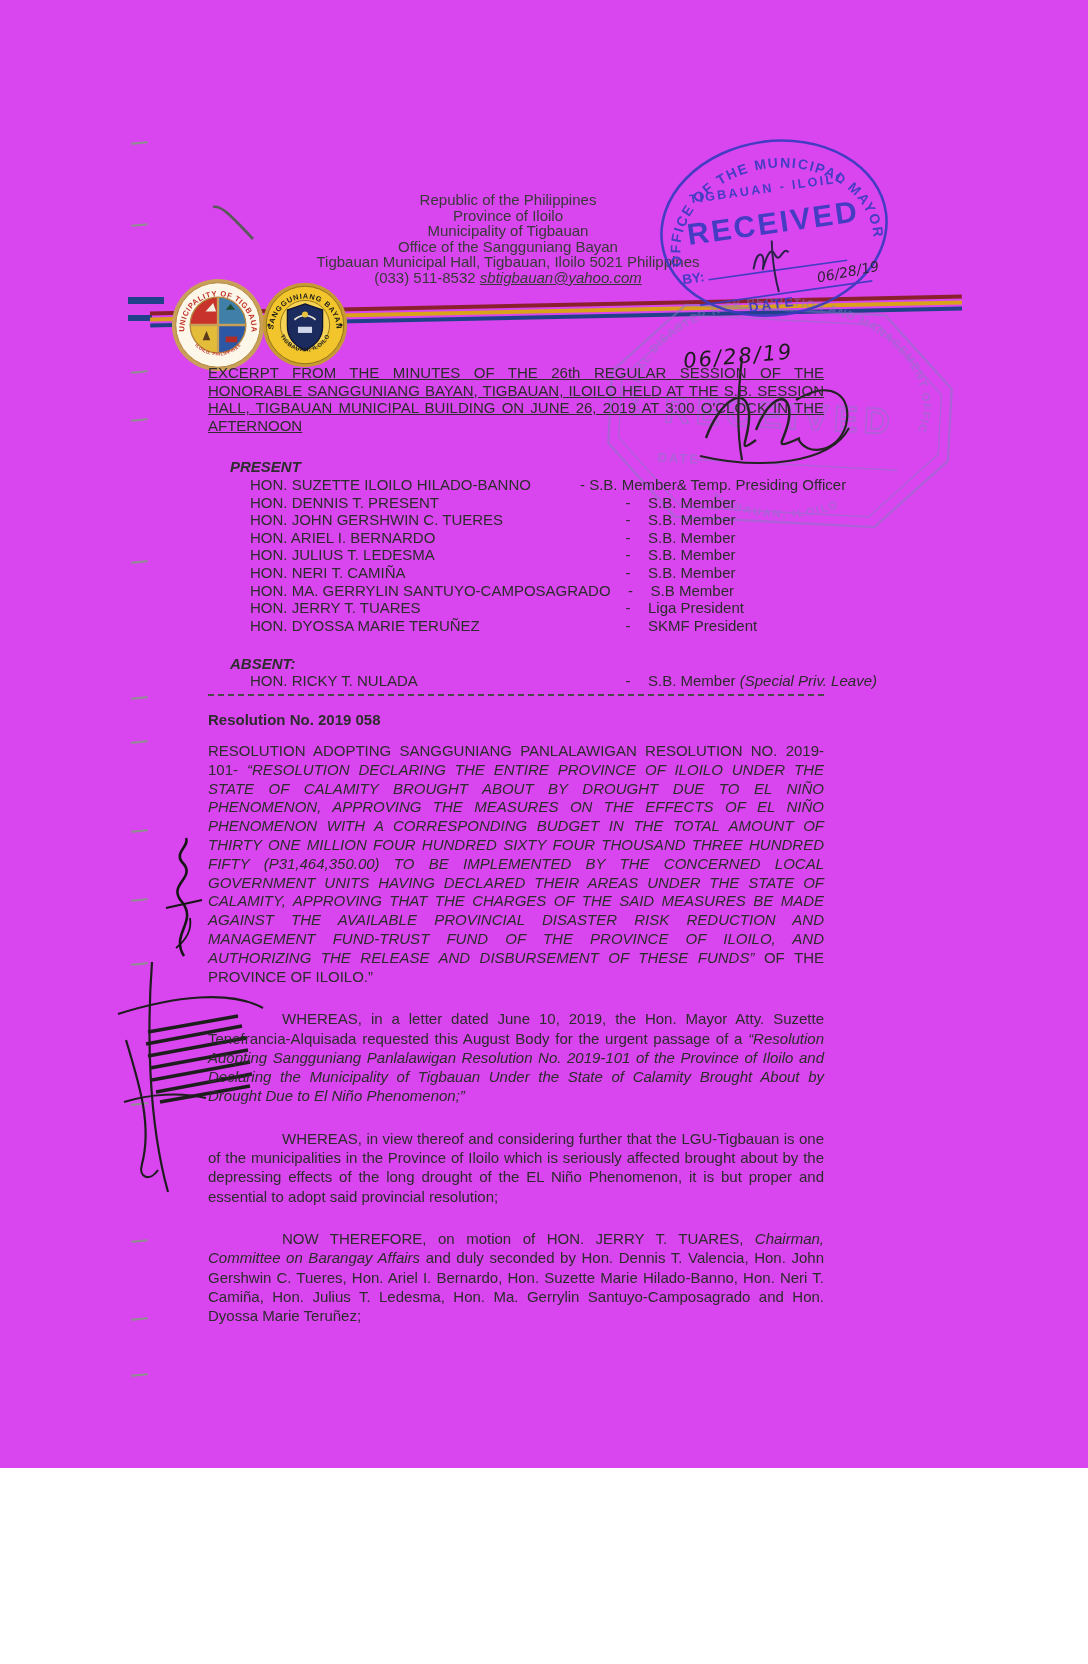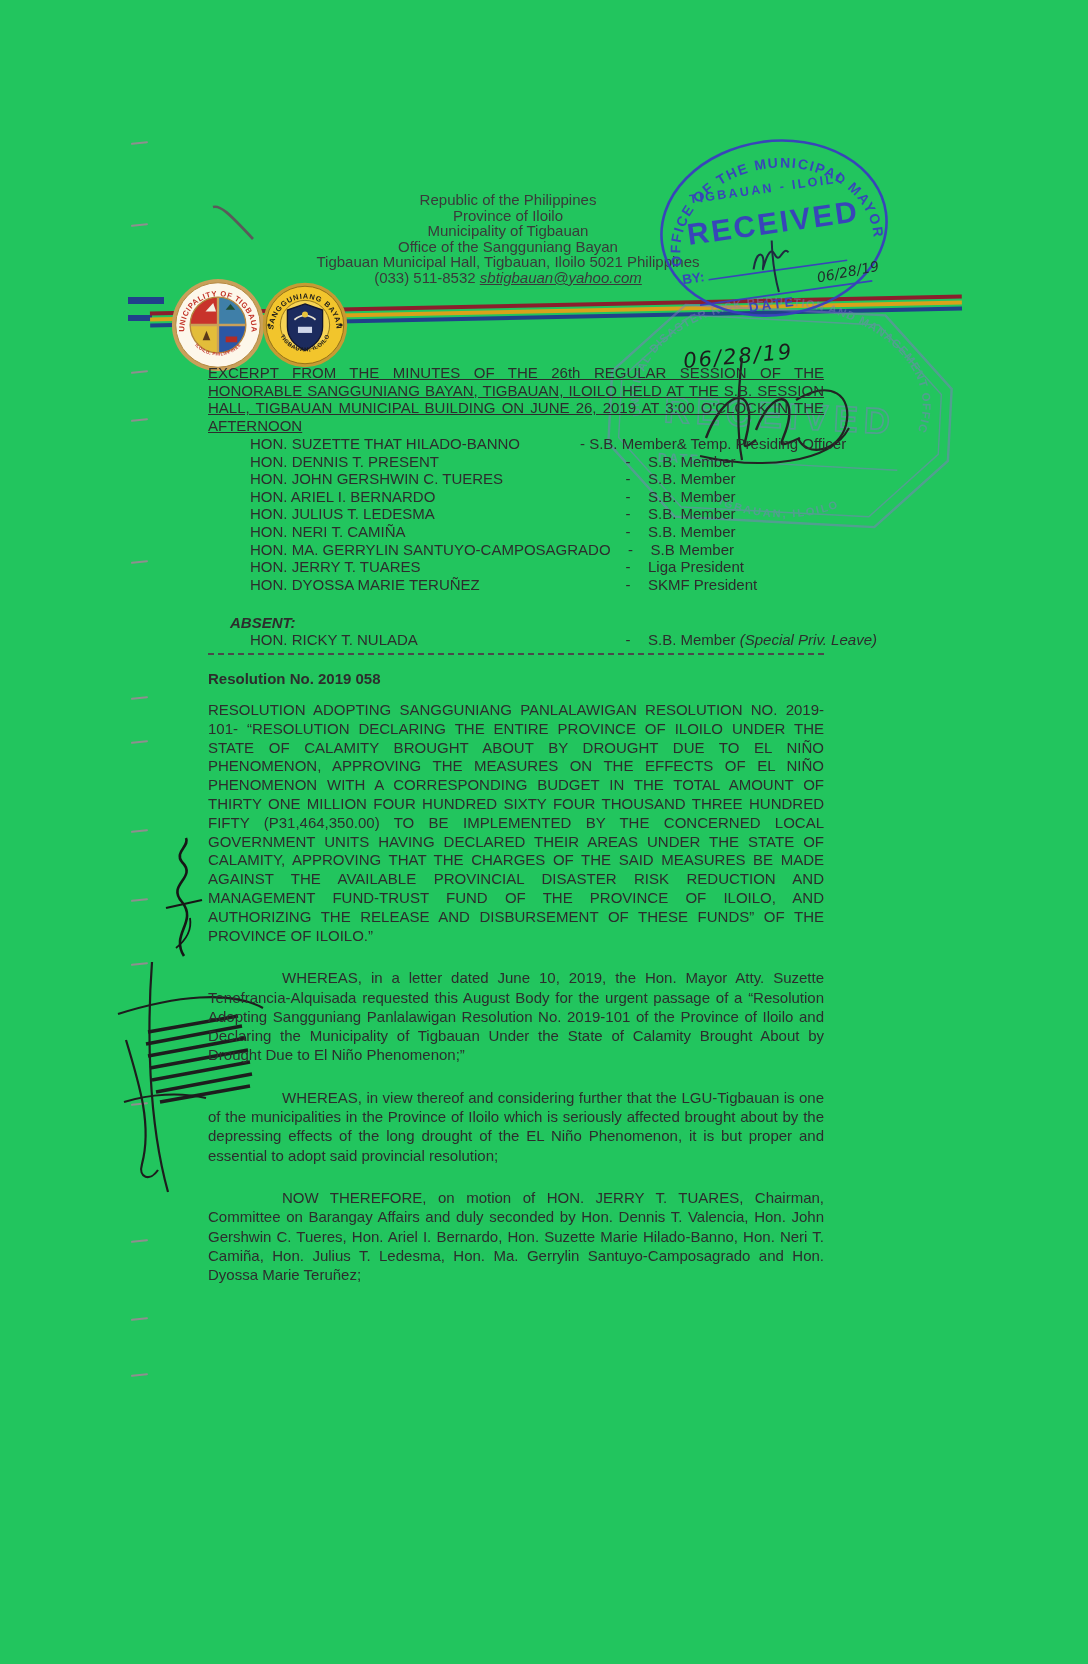--- a/index.html
+++ b/index.html
@@ -1,16 +1,16 @@
 <!DOCTYPE html>
 <html><head>
 <meta charset="utf-8">
 <style>
   html,body{margin:0;padding:0;background:#ffffff;}
-  .page{position:relative;width:1088px;height:1664px;background:#22c55e;overflow:hidden;
+  .page{position:relative;width:1088px;height:1468px;background:#d946ef;overflow:hidden;
         font-family:"Liberation Sans", sans-serif;color:#2e2e2e;}
   
   .header{position:absolute;left:228px;top:192px;width:560px;text-align:center;
           font-size:15px;line-height:15.6px;color:#3a3a3a;}
   .header .email{text-decoration:underline;font-style:italic;}
   
   .ribbon{position:absolute;left:150px;top:303px;width:812px;transform:rotate(-1.2deg);}
   .ribbon .stripe{height:3.5px;margin-bottom:2.5px;}
   .stub{position:absolute;}
   
@@ -26,21 +26,21 @@
   .prow .pname{flex:0 0 330px;white-space:nowrap;}
   .prow.wide .pname{flex:0 0 358px;}
   .prow .psep{flex:0 0 40px;text-align:center;}
   .prow .prole{flex:1;white-space:nowrap;}
   .absent-label{margin-top:21px;}
   .note{font-style:italic;}
   .dashrule{margin-top:4px;border-top:2px dashed #4a4a4a;height:0;}
   .resno{margin-top:15px;font-weight:bold;}
   .para{margin-top:14px;text-align:justify;line-height:18.8px;}
   .para.indent{text-indent:74px;margin-top:23px;line-height:19.3px;}
-  .it{}
+  .it{font-style:italic;}
   
   .mark{position:absolute;left:131px;width:17px;height:2px;background:#8f8f8f;
         transform:rotate(-6deg);border-radius:2px;}
   svg text{font-family:"Liberation Sans", sans-serif;}
   .hand{font-family:"DejaVu Sans", sans-serif;font-style:italic;}
 </style>
 </head>
 <body>
 
 <div class="page">
@@ -196,23 +196,24 @@
       <path d="M148,1032 L238,1016 M146,1044 L242,1026 M148,1056 L246,1038 M150,1068 L248,1050 M152,1080 L250,1062 M156,1092 L252,1074 M160,1102 L250,1086" stroke-width="3.4"></path>
       <path d="M126,1040 C140,1086 152,1126 142,1164 C138,1178 150,1182 158,1170" stroke-width="2.2"></path>
       <path d="M124,1102 C150,1094 180,1092 206,1098" stroke-width="2"></path>
     </g>
   </svg>
 
   <div class="col">
 
     <p class="excerpt" style="margin:0;text-decoration:underline;">EXCERPT FROM THE MINUTES OF THE 26th REGULAR SESSION OF THE HONORABLE SANGGUNIANG BAYAN, TIGBAUAN, ILOILO HELD AT THE S.B. SESSION HALL, TIGBAUAN MUNICIPAL BUILDING ON JUNE 26, 2019 AT 3:00 O'CLOCK IN THE AFTERNOON</p>
 
+    <div class="sec-label">PRESENT</div>
     <div class="prows">
       <div class="prow">
-        <span class="pname">HON. SUZETTE THAT HILADO-BANNO</span>
+        <span class="pname">HON. SUZETTE ILOILO HILADO-BANNO</span>
         <span class="prole">- S.B. Member&amp; Temp. Presiding Officer</span>
       </div>
       <div class="prow wide">
         <span class="pname">HON. DENNIS T. PRESENT</span>
         <span class="psep">-</span>
         <span class="prole">S.B. Member</span>
       </div>
       <div class="prow wide">
         <span class="pname">HON. JOHN GERSHWIN C. TUERES</span>
         <span class="psep">-</span>

